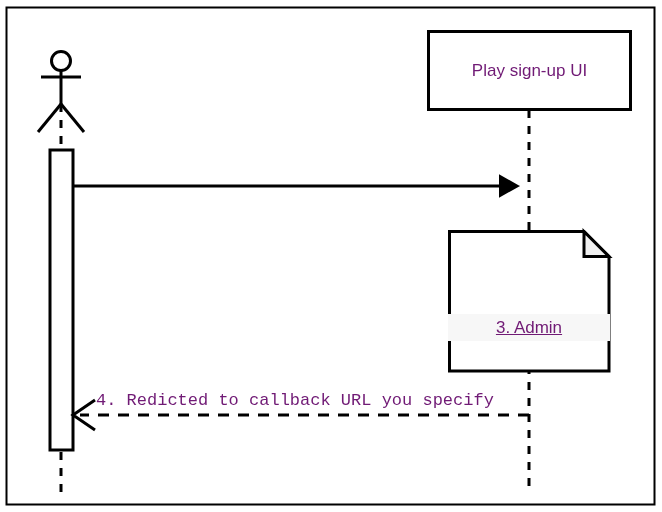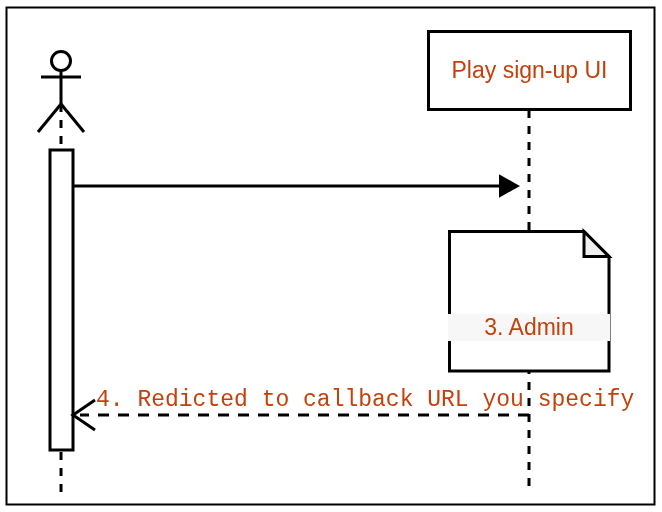--- a/index.html
+++ b/index.html
@@ -19,28 +19,29 @@
     overflow: hidden;
   }
   #canvas svg {
     position: absolute;
     left: 0;
     top: 0;
   }
   .diagram-text {
     position: absolute;
     font-family: "Liberation Sans", sans-serif;
-    font-size: 23px;
+    font-size: 17px;
     line-height: 27px;
-    color: #c2410c;
+    color: #701a75;
     white-space: pre;
     text-align: center;
   }
   .note-text {
     background: #f7f7f7;
+    text-decoration: underline;
   }
 </style>
 </head>
 <body>
 
 <div id="canvas">
 
   <svg width="662" height="512" viewBox="0 0 662 512">
 
     <rect x="6.5" y="7.5" width="648" height="497" fill="#ffffff" stroke="#000000" stroke-width="2"></rect>

